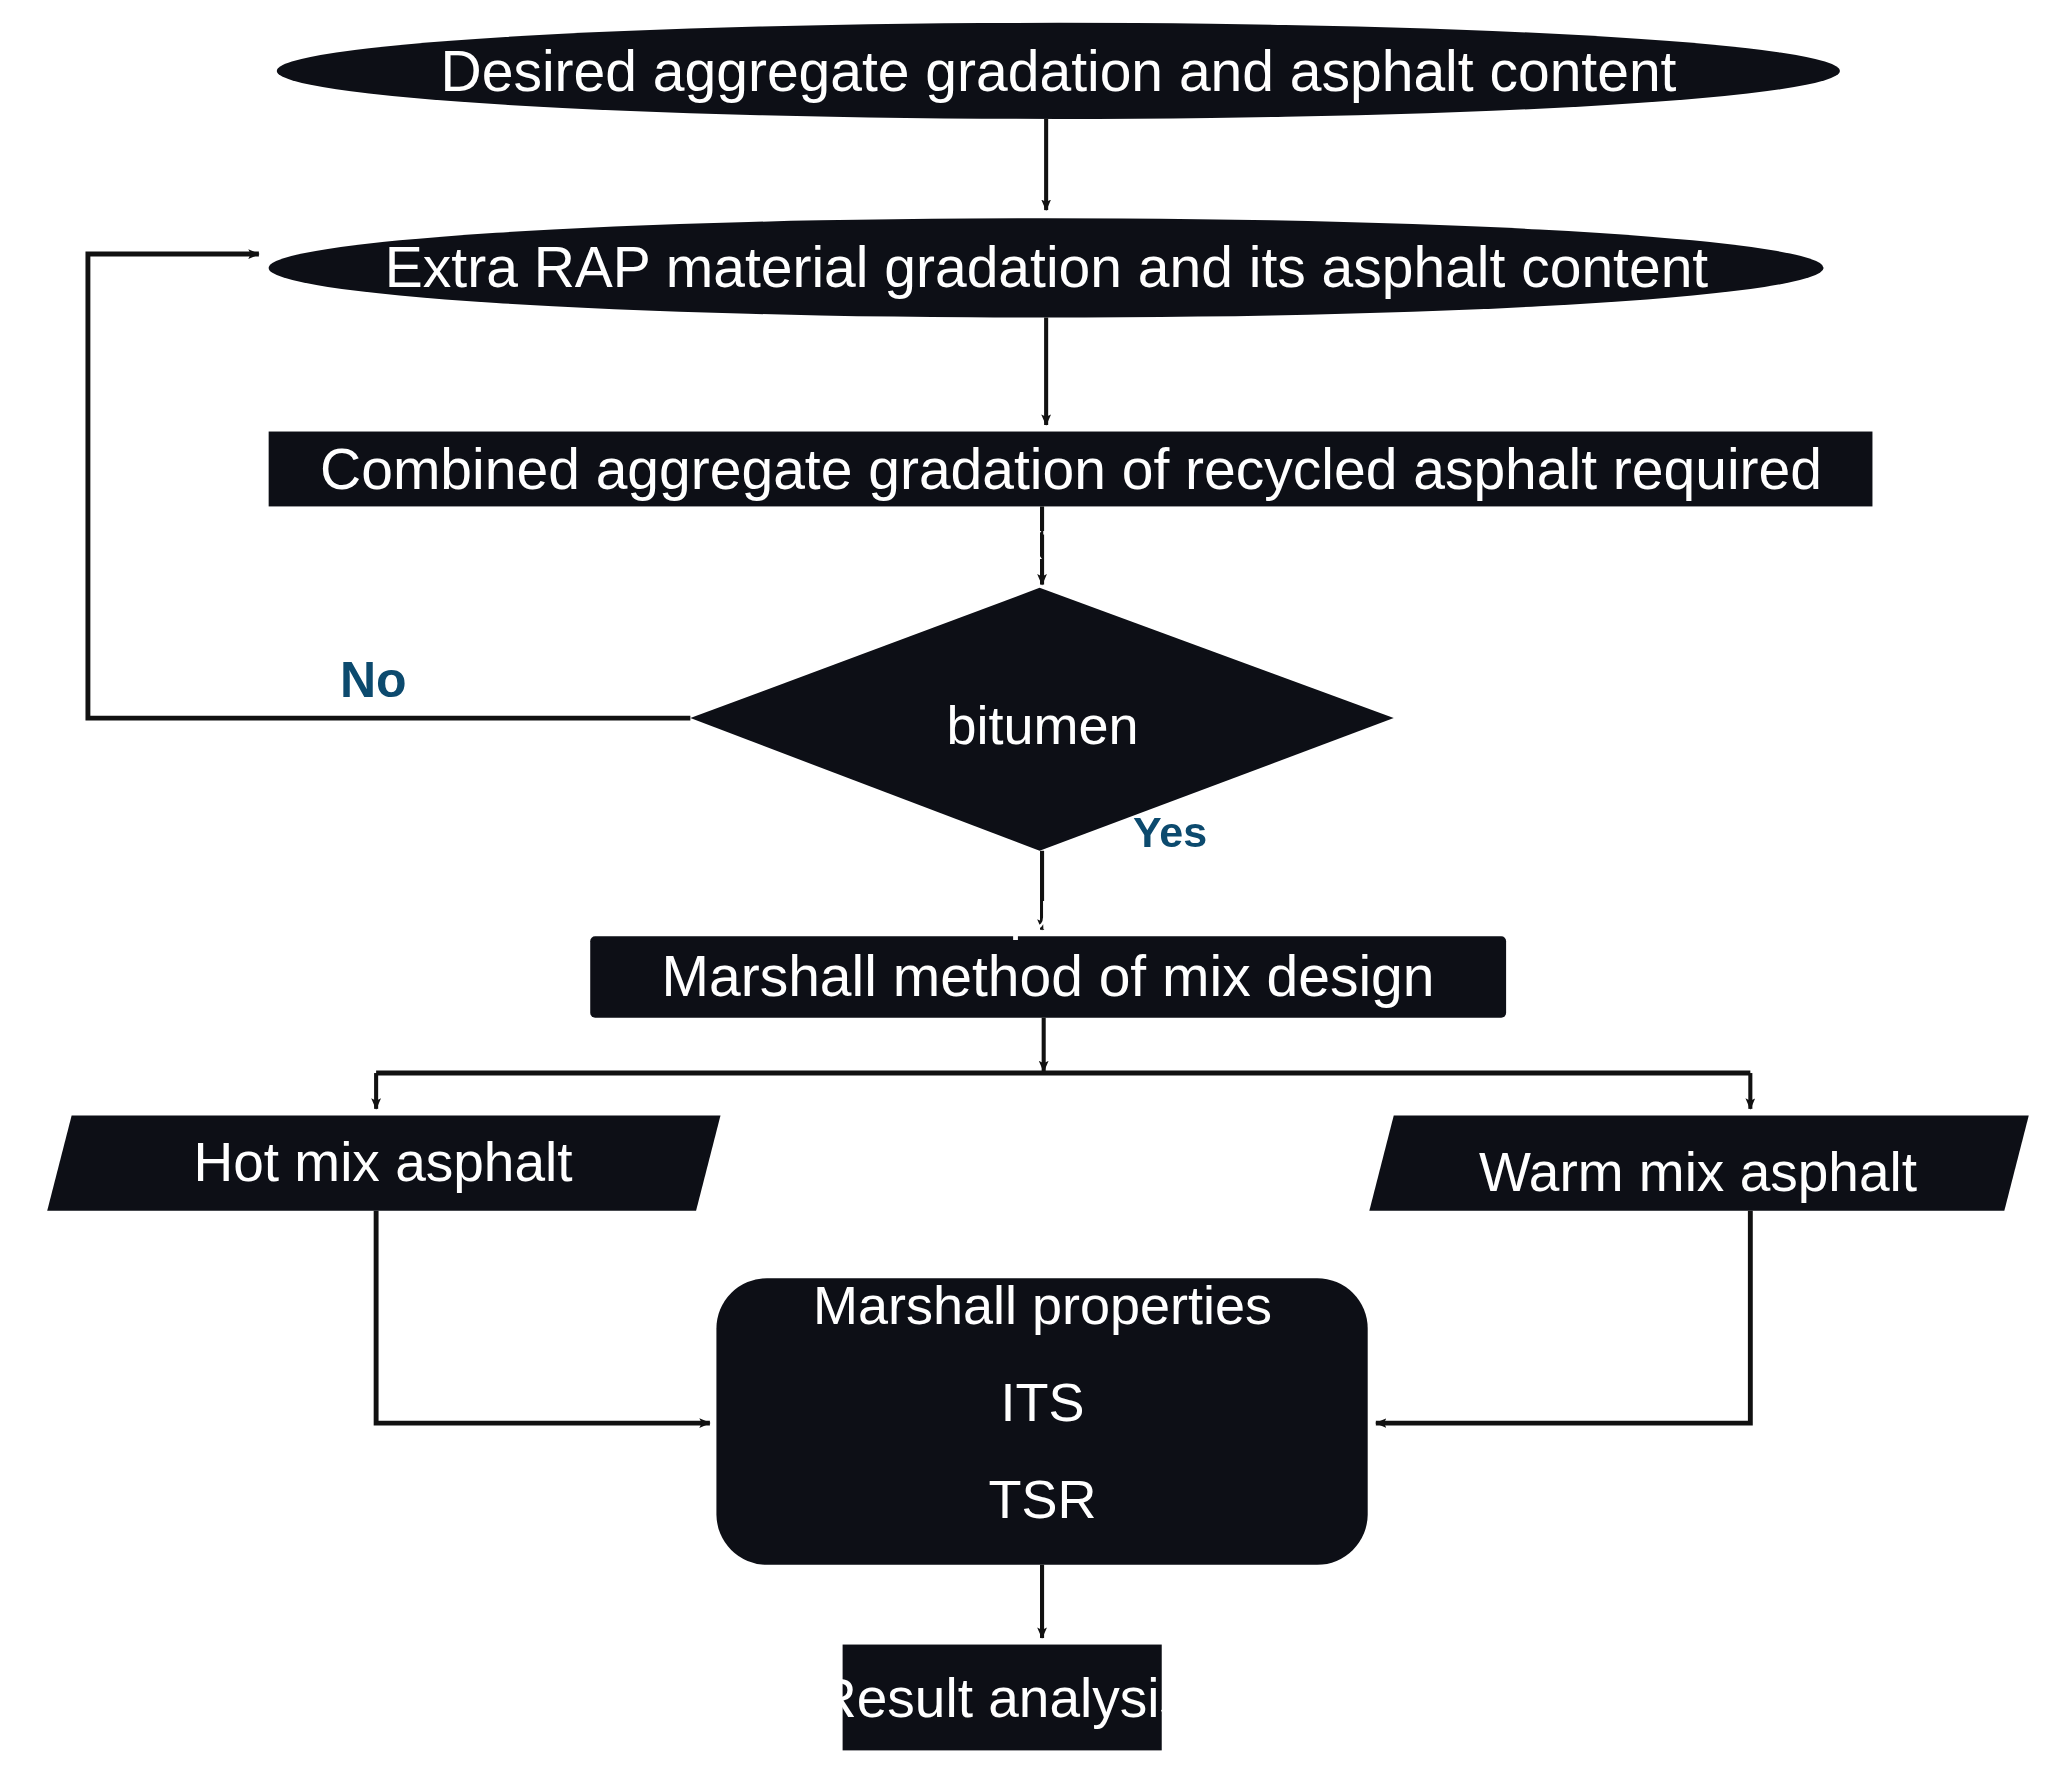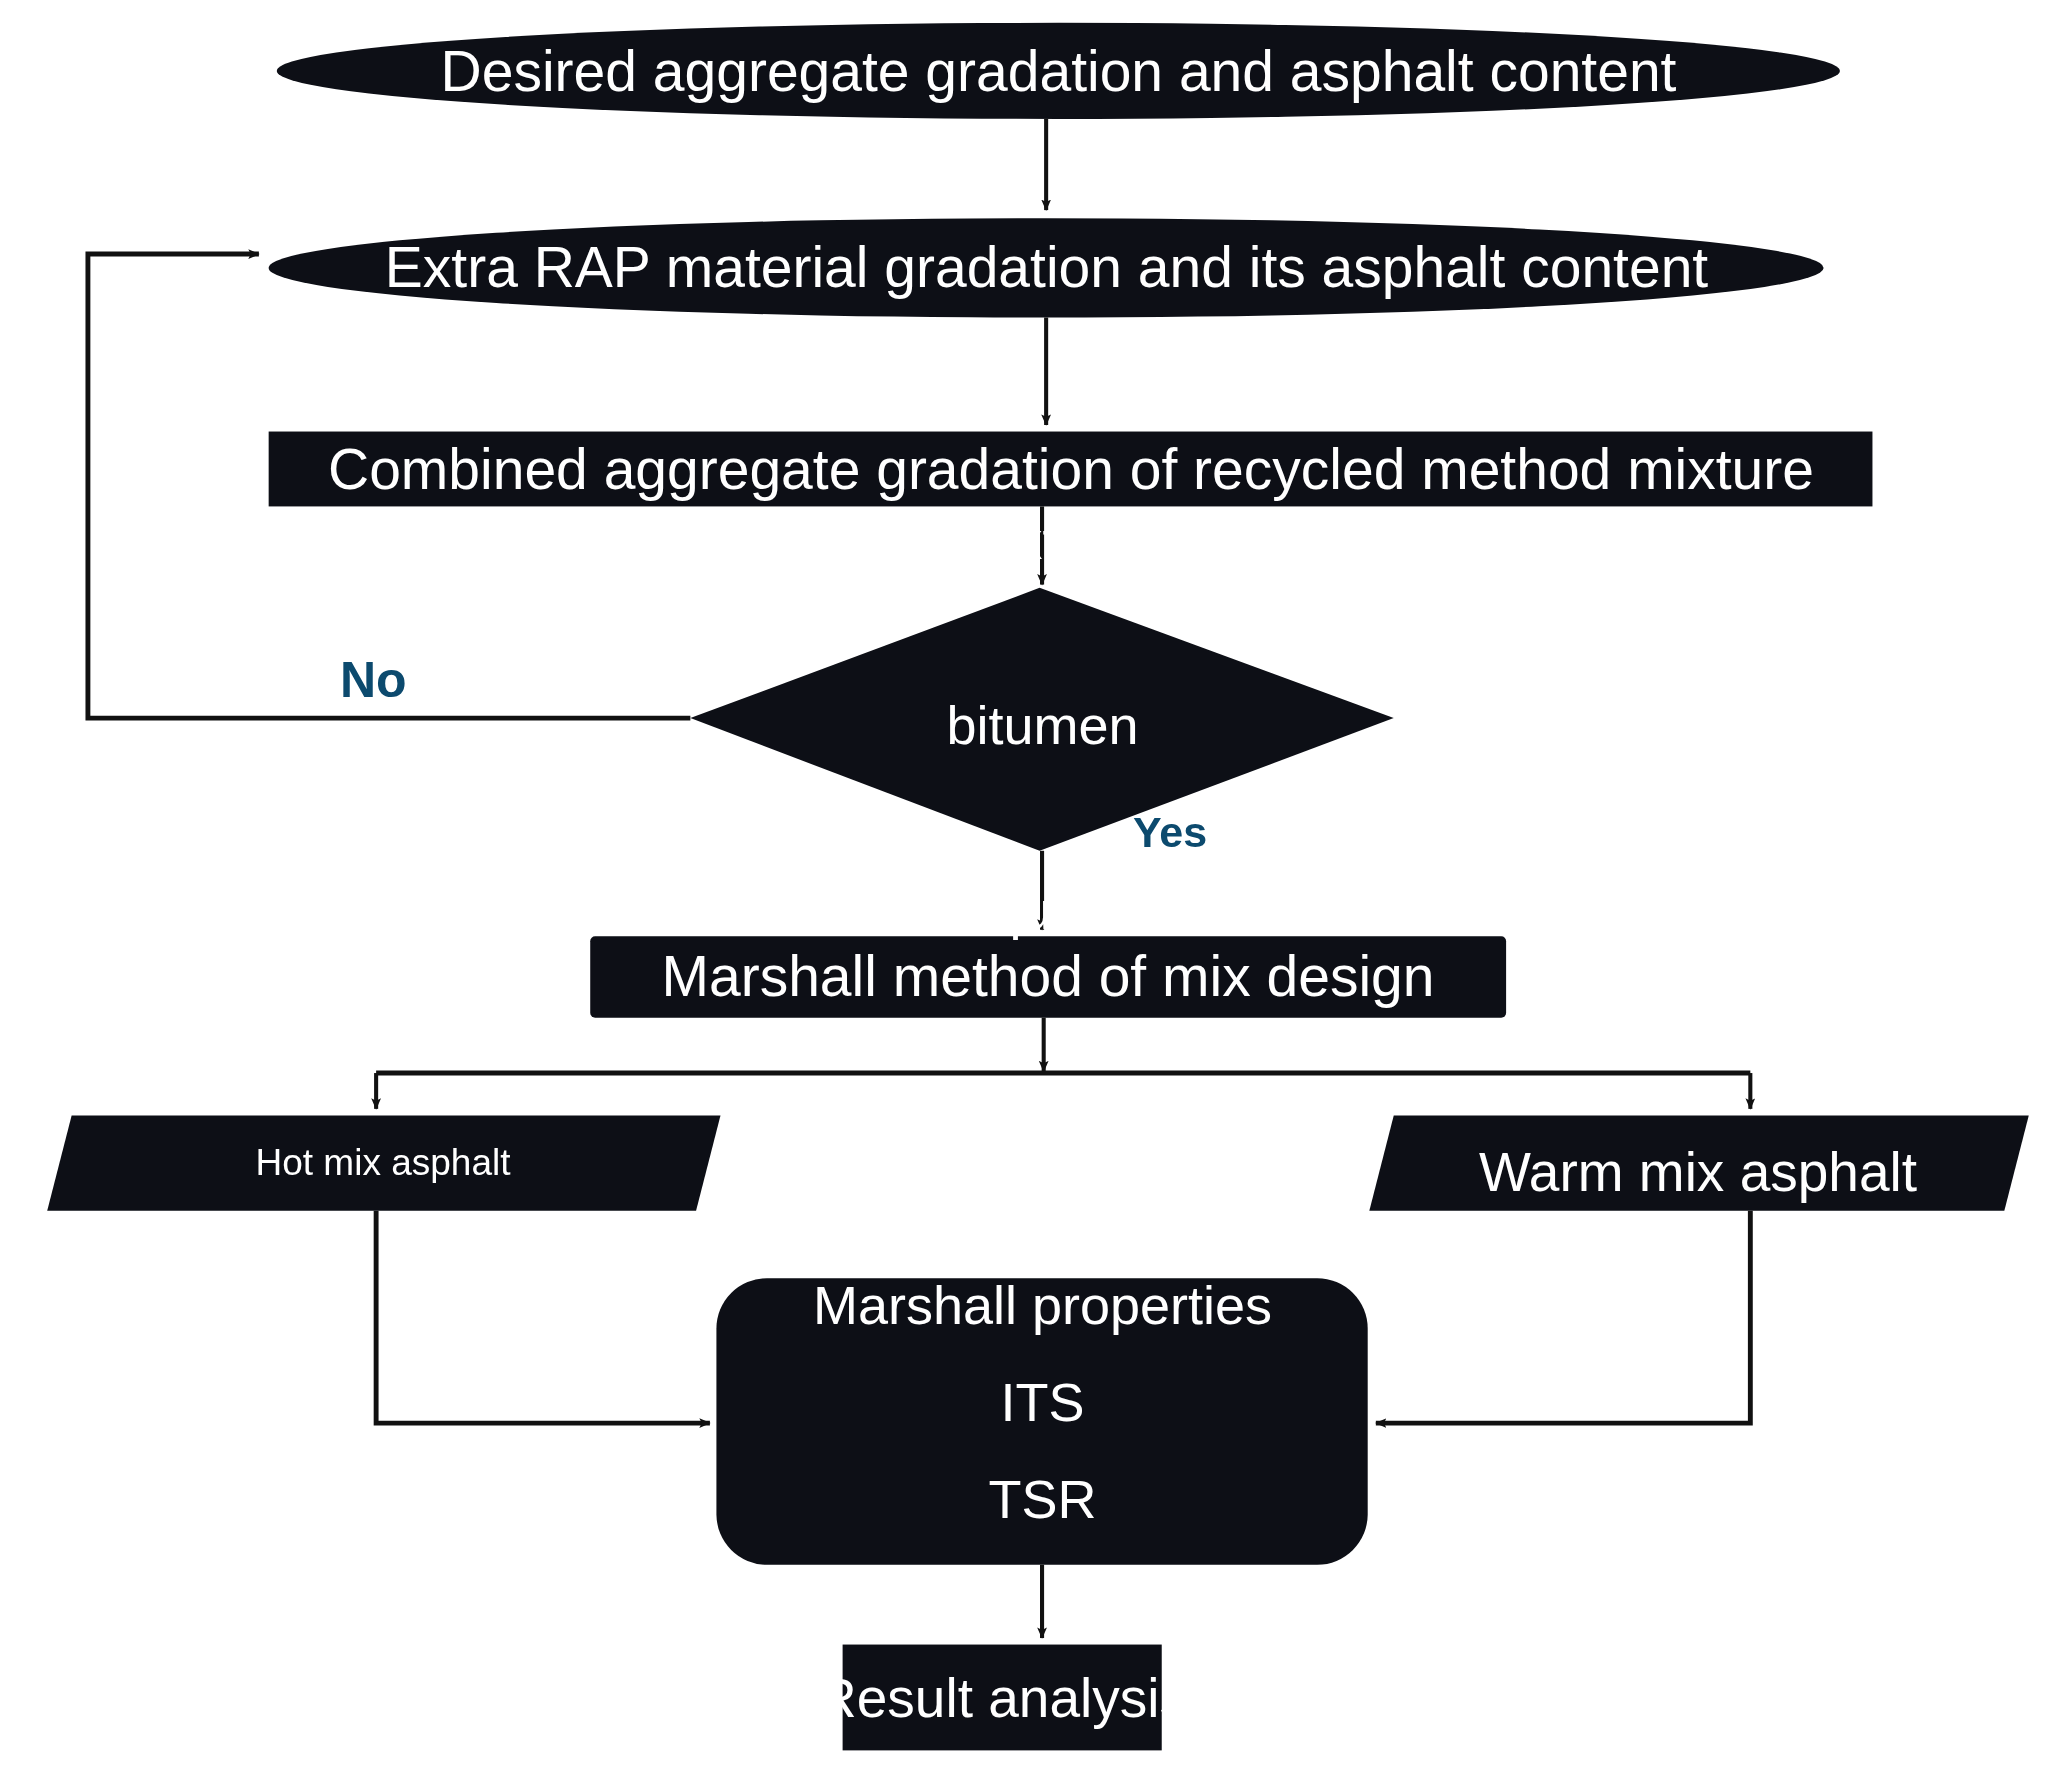--- a/index.html
+++ b/index.html
@@ -46,21 +46,21 @@
     line-height: 1;
     white-space: pre;
   }
   .ml-ellipse-1 { left: 277px; top: 23px; width: 1563px; height: 96px; font-size: 57px; }
   .ml-ellipse-2 { left: 269px; top: 218px; width: 1555px; height: 99px; font-size: 57px; }
   .ml-rect-1    { left: 269px; top: 432px; width: 1604px; height: 75px; font-size: 57px; }
   .ml-diamond   { left: 778px; top: 603px; width: 529px; height: 244px; font-size: 54px; }
   .ml-diamond .dlines { display: block; }
   .ml-diamond .dline { display: block; margin: 11.4px 0; }
   .ml-rect-2    { left: 590px; top: 936px; width: 916px; height: 81px; font-size: 57px; }
-  .ml-para-1    { left: 49px;  top: 1115px; width: 668px; height: 94px; font-size: 37px; }
+  .ml-para-1    { left: 49px;  top: 1115px; width: 668px; height: 94px; font-size: 55px; }
   .ml-para-2    { left: 1368px; top: 1115px; width: 660px; height: 114px; font-size: 55px; }
   .ml-round     { left: 717px; top: 1278px; width: 651px; height: 285px; font-size: 54px;
                   flex-direction: column; justify-content: space-around; gap: 43px; }
   .ml-round .rline { display: block; }
   .ml-rect-3    { left: 843px; top: 1645px; width: 318px; height: 106px; font-size: 55px; }
 
   .lbl-no  { left: 340px; top: 655px; font-size: 50px; }
   .lbl-yes { left: 1133px; top: 811px; font-size: 43px; }
 </style>
 </head>
@@ -115,21 +115,21 @@
 
     <path d="M 2150,1487 L 2150,1748 L 1690,1748" fill="none" stroke="#111111" stroke-width="6" marker-end="url(#arrowhead)"></path>
 
     <line x1="1280" y1="1922" x2="1280" y2="2012" stroke="#111111" stroke-width="5" marker-end="url(#arrowhead)"></line>
   </svg>
 
   <div class="node-label ml-ellipse-1">Desired aggregate gradation and asphalt content</div>
 
   <div class="node-label ml-ellipse-2">Extra RAP material gradation and its asphalt content</div>
 
-  <div class="node-label ml-rect-1">Combined aggregate gradation of recycled method mixture</div>
+  <div class="node-label ml-rect-1">Combined aggregate gradation of recycled asphalt required</div>
 
   <div class="node-label ml-diamond">
     <span class="dlines">
       <span class="dline">Extra</span>
       <span class="dline">bitumen</span>
       <span class="dline">required</span>
     </span>
   </div>
 
   <div class="node-label ml-rect-2">Marshall method of mix design</div>

